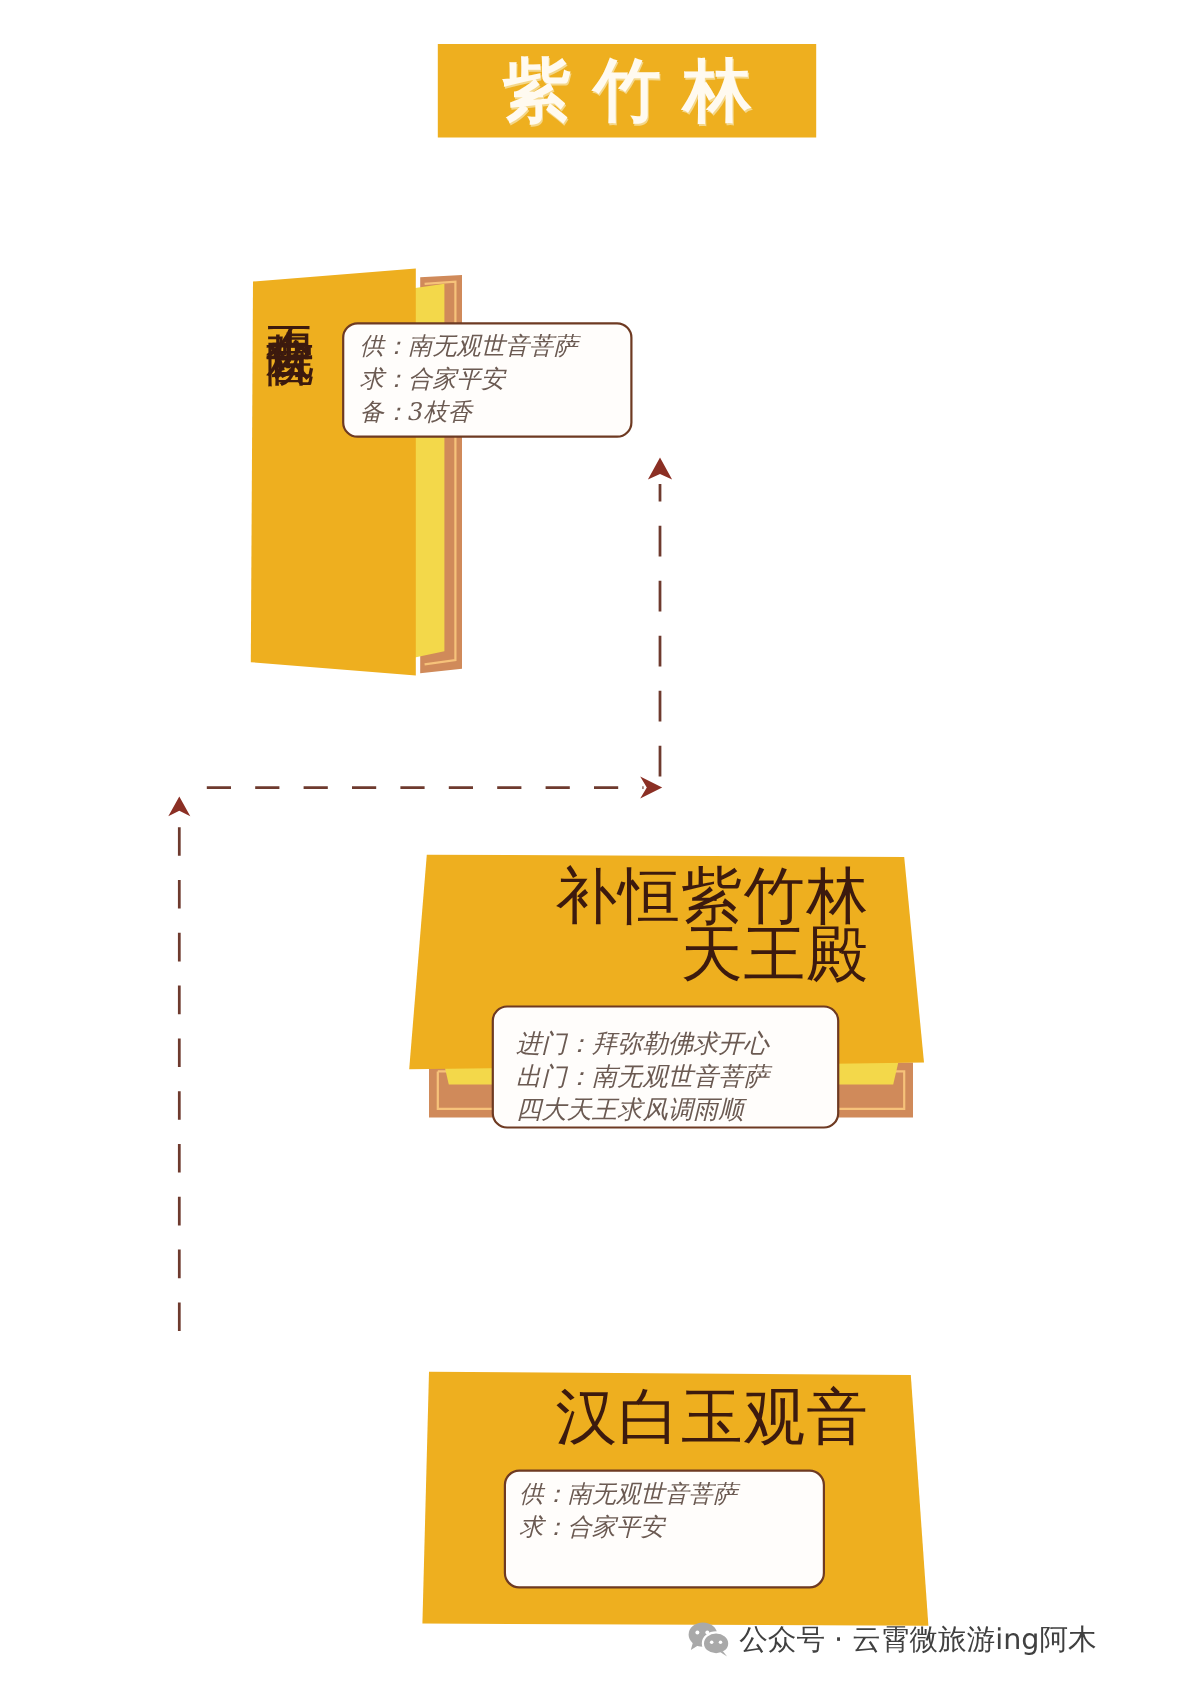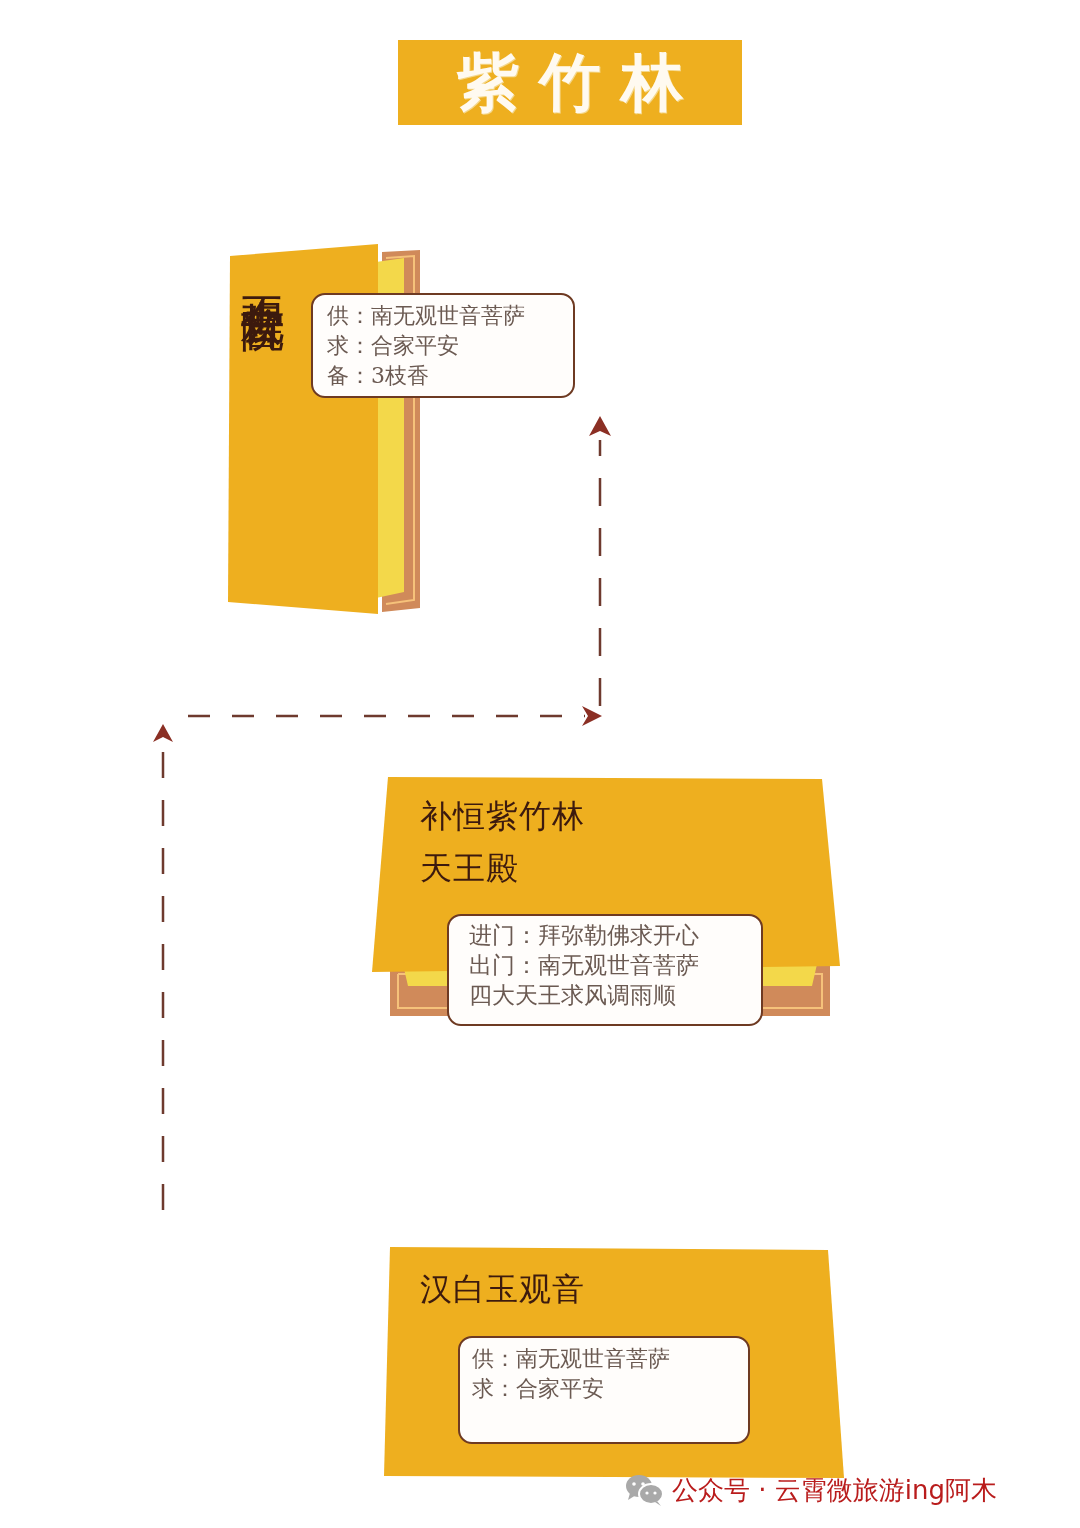--- a/index.html
+++ b/index.html
@@ -33,39 +33,40 @@
 
   
   .info-box {
     background: #fffdfb;
     border: 2px solid #6e3a22;
     border-radius: 14px;
     box-sizing: border-box;
     color: #6b5a52;
     font-size: 22px; line-height: 30px;
     padding: 6px 14px;
+    font-style: italic;
   }
   .info-line { white-space: nowrap; }
 
   .box1 { left: 311px; top: 293px; width: 264px; height: 105px; }
-  .box2 { left: 447px; top: 914px; width: 316px; height: 112px; padding: 4px 20px; font-size: 23px; }
+  .box2 { left: 447px; top: 914px; width: 316px; height: 112px; padding: 18px 20px; font-size: 23px; }
   .box3 { left: 458px; top: 1336px; width: 292px; height: 108px; padding: 6px 12px; font-size: 22px; }
 
   .card-title {
-    color: #3c1a0e; font-size: 32px; line-height: 52px; text-align: left;
+    color: #3c1a0e; font-size: 56px; line-height: 52px; text-align: right;
     letter-spacing: 1px;
   }
   .title2 { left: 420px; top: 790px; width: 370px; }
   .title3 { left: 420px; top: 1266px; width: 370px; font-family: Liberation Mono, monospace; }
 
   
   .watermark {
     left: 624px; top: 1470px; height: 40px;
     display: flex; align-items: center; gap: 6px;
-    color: #b91c1c; font-size: 26px;
+    color: #404040; font-size: 26px;
     font-family: "DejaVu Sans", "Liberation Sans", sans-serif;
   }
 </style>
 </head>
 <body>
 
 <svg class="canvas" width="1080" height="1528" viewBox="0 0 1080 1528">
 
   <g>
 

